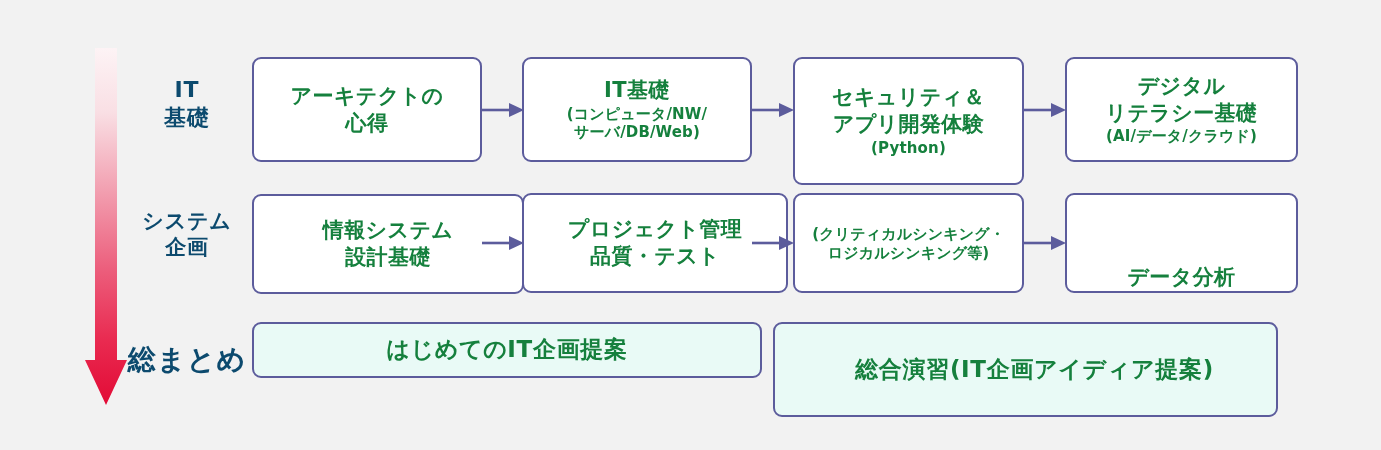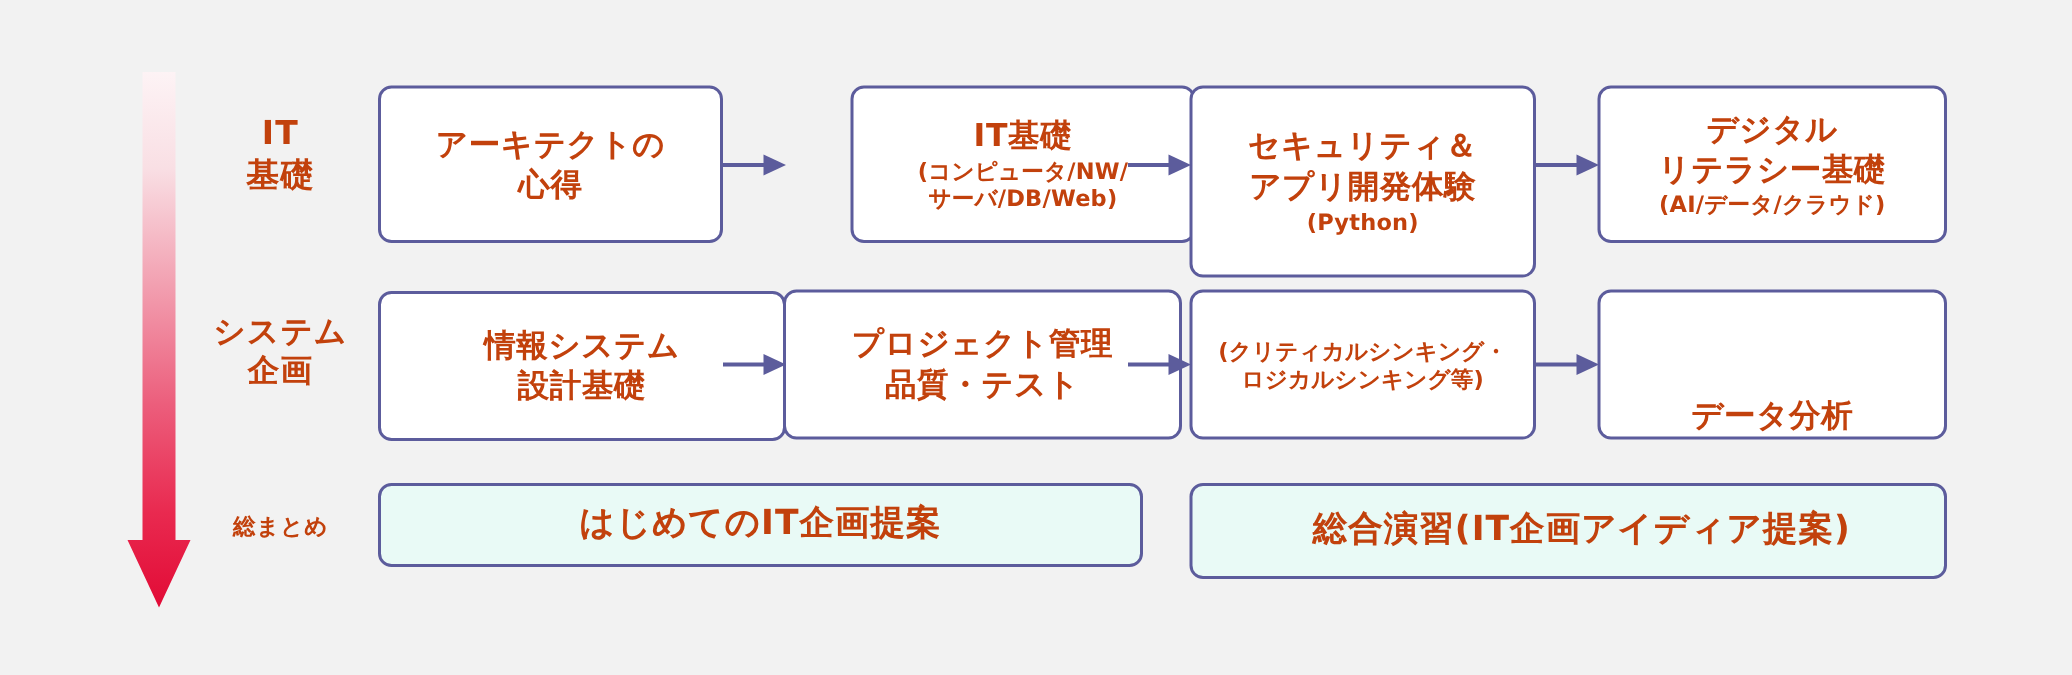--- a/index.html
+++ b/index.html
@@ -25,39 +25,39 @@
     position: absolute;
     left: 84px;
     top: 48px;
     width: 44px;
     height: 360px;
   }
 
   
   .row-label {
     position: absolute;
-    color: #c2410c;
+    color: #0c4a6e;
     font-weight: bold;
     text-align: center;
     line-height: 1.25;
     letter-spacing: 0.04em;
     white-space: pre-line;
   }
   .row-label.r1 { left: 128px; top: 76px;  width: 118px; font-size: 22px; }
   .row-label.r2 { left: 122px; top: 208px; width: 130px; font-size: 21px; }
-  .row-label.r3 { left: 122px; top: 342px; width: 130px; font-size: 15px; }
+  .row-label.r3 { left: 122px; top: 342px; width: 130px; font-size: 28px; }
 
   
   .node {
     position: absolute;
     box-sizing: border-box;
     border: 2.5px solid #5c5c9c;
     border-radius: 9px;
     background: #ffffff;
-    color: #c2410c;
+    color: #15803d;
     display: flex;
     flex-direction: column;
     align-items: center;
     justify-content: center;
     text-align: center;
     overflow: hidden;
   }
   .node .main {
     font-weight: bold;
     font-size: 21px;
@@ -76,31 +76,31 @@
   .node.summary {
     background: #e9faf6;
   }
   .node.summary .main {
     font-size: 23px;
     letter-spacing: 0.03em;
   }
 
   
   .n-r1c1 { left: 252px;  top: 57px;  width: 230px; height: 105px; }
-  .n-r1c2 { left: 522px;  top: 57px;  width: 230px; height: 105px; margin-left: 45px; }
+  .n-r1c2 { left: 522px;  top: 57px;  width: 230px; height: 105px; }
   .n-r1c3 { left: 793px;  top: 57px;  width: 231px; height: 128px; }
   .n-r1c4 { left: 1065px; top: 57px;  width: 233px; height: 105px; }
   
   .n-r2c1 { left: 252px;  top: 194px; width: 272px; height: 100px; }
   .n-r2c2 { left: 522px;  top: 193px; width: 266px; height: 100px; }
   .n-r2c3 { left: 793px;  top: 193px; width: 231px; height: 100px; }
   .n-r2c4 { left: 1065px; top: 193px; width: 233px; height: 100px; justify-content: flex-end; }
   
   .n-r3c1 { left: 252px;  top: 322px; width: 510px; height: 56px; }
-  .n-r3c2 { left: 793px;  top: 322px; width: 505px; height: 64px; padding-left: 18px; }
+  .n-r3c2 { left: 773px;  top: 322px; width: 505px; height: 95px; padding-left: 18px; }
 
   
   .connector {
     position: absolute;
     height: 22px;
     width: 42px;
   }
   .c-r1a { left: 482px; top: 99px; }
   .c-r1b { left: 752px; top: 99px; }
   .c-r1c { left: 1024px; top: 99px; }

